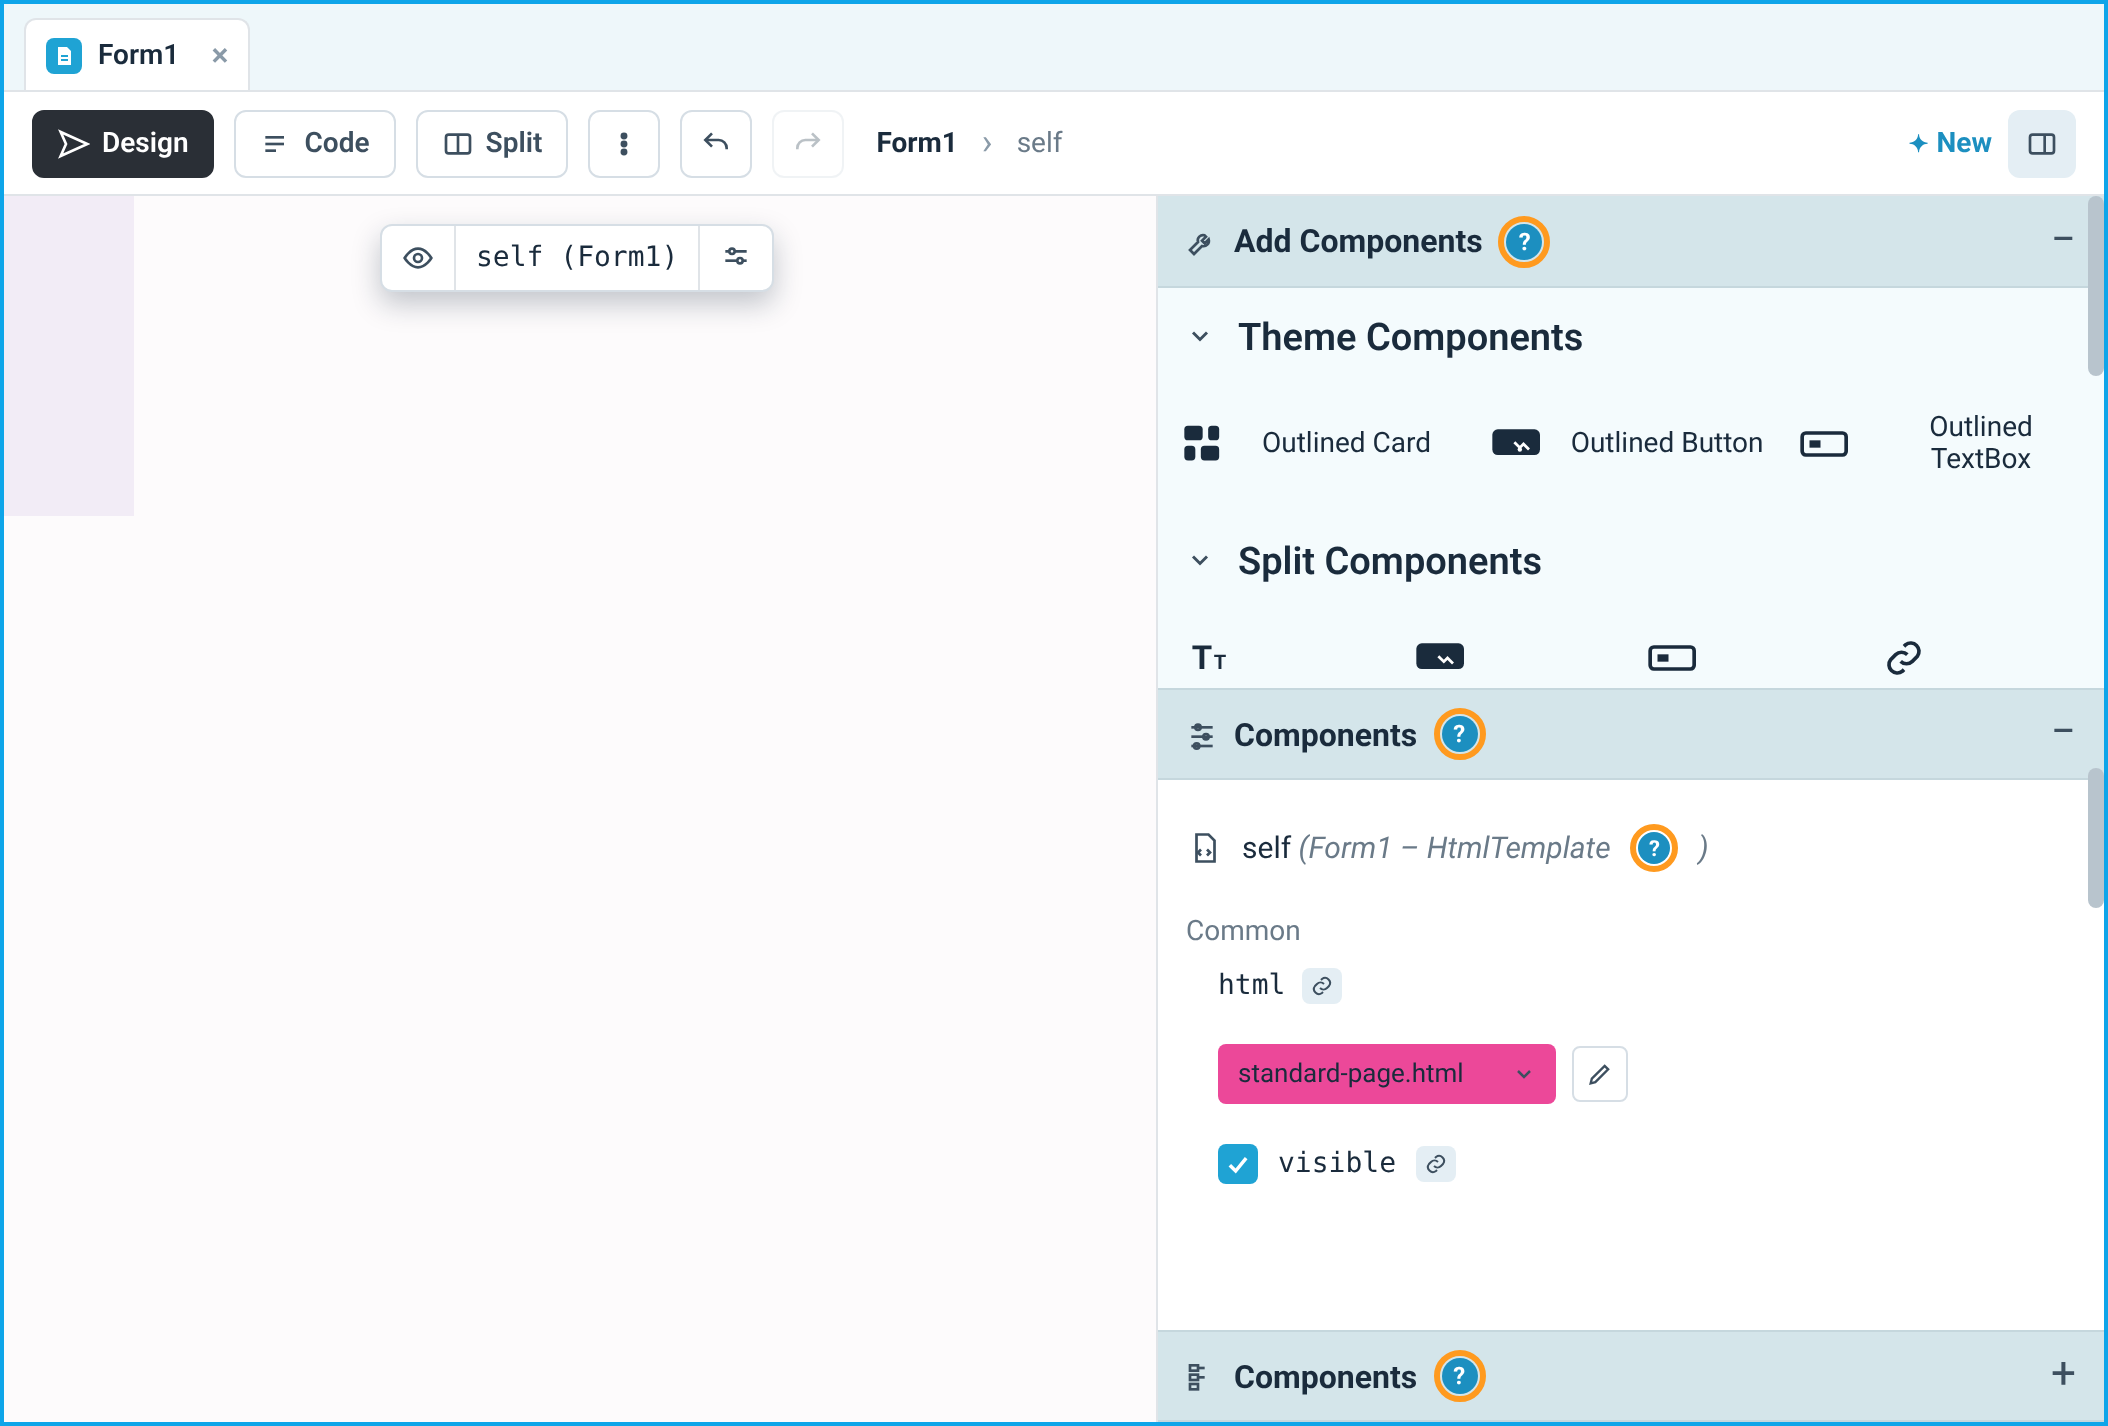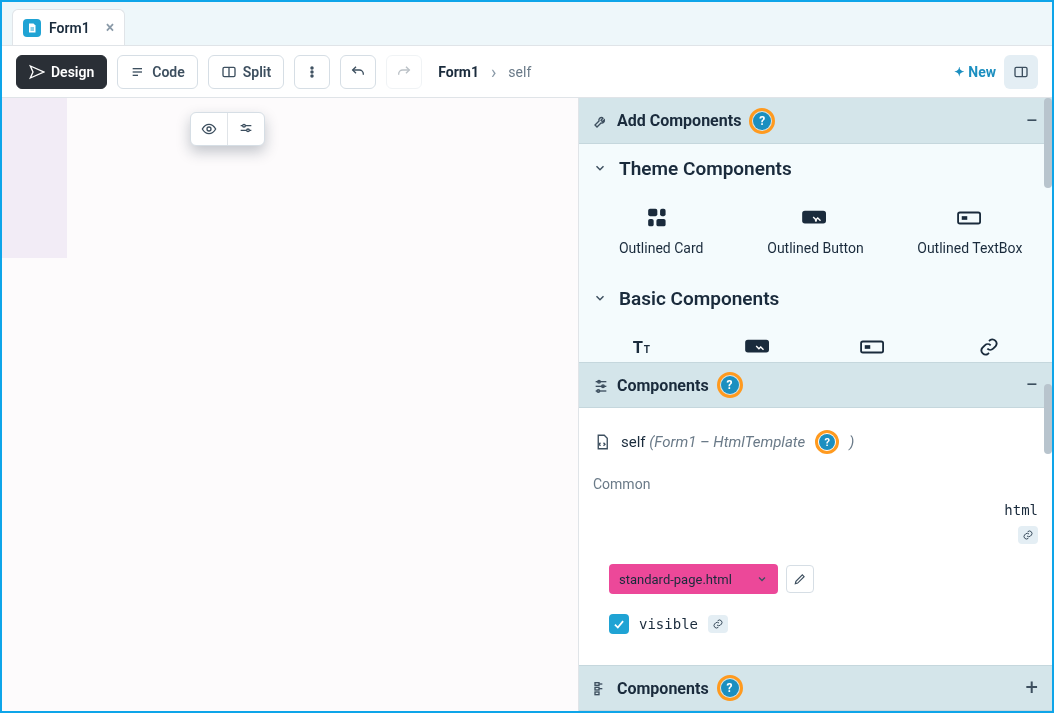--- a/index.html
+++ b/index.html
@@ -51,33 +51,33 @@
 .sec-title { font-size: 16px; font-weight: 700; color: #1a2b3c; }
 .help-ring { width: 26px; height: 26px; border: 3px solid #ff9a1f; border-radius: 50%; display: flex; align-items: center; justify-content: center; flex-shrink: 0; }
 .help-dot { width: 18px; height: 18px; border-radius: 50%; background: #1c8fc0; color: #fff; font-size: 12px; font-weight: 700; display: flex; align-items: center; justify-content: center; }
 .sec-action { margin-left: auto; color: #3d4f5f; font-size: 22px; font-weight: 400; cursor: pointer; line-height: 1; }
 
 .subhead { height: 48px; background: #f4fbfd; display: flex; align-items: center; padding: 0 14px; gap: 12px; font-size: 19px; font-weight: 600; color: #1a2b3c; cursor: pointer; }
 .subhead svg { width: 14px; height: 14px; stroke: #3d4f5f; fill: none; stroke-width: 2.5; }
 
 .comp-grid { background: #f4fbfd; padding: 14px 10px 18px; display: flex; gap: 10px; }
 .comp-grid.tall { padding-bottom: 4px; }
-.comp-item { flex: 1; display: flex; flex-direction: column; align-items: center; gap: 10px; font-size: 14px; color: #1a2b3c; text-align: center; cursor: grab; }
+.comp-item { flex: 1; display: flex; flex-direction: row; align-items: center; gap: 10px; font-size: 14px; color: #1a2b3c; text-align: center; cursor: grab; }
 .comp-icon { width: 32px; height: 24px; display: flex; align-items: center; justify-content: center; }
 
 .props-body { padding: 12px 14px 18px; }
 .prop-id { display: flex; align-items: center; gap: 10px; font-family: "SFMono-Regular", Consolas, monospace; font-size: 15px; padding: 10px 0 14px; }
 .prop-id .nm { color: #1a2b3c; }
 .prop-id .paren { font-style: italic; color: #6a7a88; }
 .prop-id svg { width: 18px; height: 18px; stroke: #3d4f5f; fill: none; stroke-width: 1.8; }
 .help-ring.sm { width: 24px; height: 24px; border-width: 3px; }
 .help-ring.sm .help-dot { width: 16px; height: 16px; font-size: 11px; }
 
 .prop-group-label { font-size: 14px; color: #6a7a88; margin: 8px 0 10px; }
-.prop-row { display: flex; align-items: flex-end; gap: 8px; margin-left: 16px; margin-bottom: 20px; flex-direction: column; }
+.prop-row { display: flex; align-items: center; gap: 8px; margin-left: 16px; margin-bottom: 20px; }
 .prop-name { font-family: "SFMono-Regular", Consolas, monospace; font-size: 14px; color: #1a2b3c; }
 .link-badge { width: 20px; height: 18px; border-radius: 4px; background: #e4eef4; display: flex; align-items: center; justify-content: center; }
 .link-badge svg { width: 12px; height: 12px; stroke: #3d4f5f; fill: none; stroke-width: 2; }
 
 .dropdown { margin-left: 16px; margin-top: 4px; display: flex; align-items: center; gap: 8px; }
 .dropdown-box { height: 30px; background: #ec4899; border-radius: 4px; display: flex; align-items: center; padding: 0 10px; gap: 24px; font-family: "SFMono-Regular", Consolas, monospace; font-size: 13px; color: #1a2b3c; cursor: pointer; }
 .dropdown-box svg { width: 12px; height: 12px; stroke: #3d4f5f; fill: none; stroke-width: 2.5; }
 .edit-chip { width: 28px; height: 28px; border: 1px solid #d6dee5; border-radius: 4px; display: flex; align-items: center; justify-content: center; cursor: pointer; }
 .edit-chip svg { width: 14px; height: 14px; stroke: #3d4f5f; fill: none; stroke-width: 2; }
 
@@ -170,20 +170,23 @@
     <div class="canvas">
       <div class="canvas-left-strip"></div>
       <div class="floating-toolbar">
         <div class="ft-cell">
           <svg viewBox="0 0 24 24">
               <path d="M2 12s4-7 10-7 10 7 10 7-4 7-10 7S2 12 2 12z"></path>
               <circle cx="12" cy="12" r="3"></circle>
             </svg>
         </div>
         <div class="ft-cell">
+          <span class="ft-label">self (Form1)</span>
+        </div>
+        <div class="ft-cell">
           <svg viewBox="0 0 24 24">
               <line x1="4" y1="7" x2="20" y2="7"></line>
               <circle cx="9" cy="7" r="2" fill="#fff"></circle>
               <line x1="4" y1="14" x2="20" y2="14"></line>
               <circle cx="15" cy="14" r="2" fill="#fff"></circle>
               <line x1="4" y1="21" x2="20" y2="21" style="display:none"></line>
             </svg>
         </div>
       </div>
     </div>
@@ -239,21 +242,21 @@
               </svg>
           </span>
           <span>Outlined TextBox</span>
         </div>
       </div>
 
       <div class="subhead">
         <svg viewBox="0 0 24 24">
             <polyline points="6 9 12 15 18 9"></polyline>
           </svg>
-        <span>Basic Components</span>
+        <span>Split Components</span>
       </div>
 
       <div class="comp-grid tall" style="height:40px; overflow:hidden;">
         <div class="comp-item">
           <span class="comp-icon">
             <svg viewBox="0 0 24 24" width="26" height="22">
                 <text x="2" y="18" font-size="18" font-weight="700" fill="#1a2b3c" font-family="serif">T</text>
                 <text x="14" y="18" font-size="11" font-weight="700" fill="#1a2b3c" font-family="serif">T</text>
               </svg>
           </span>

